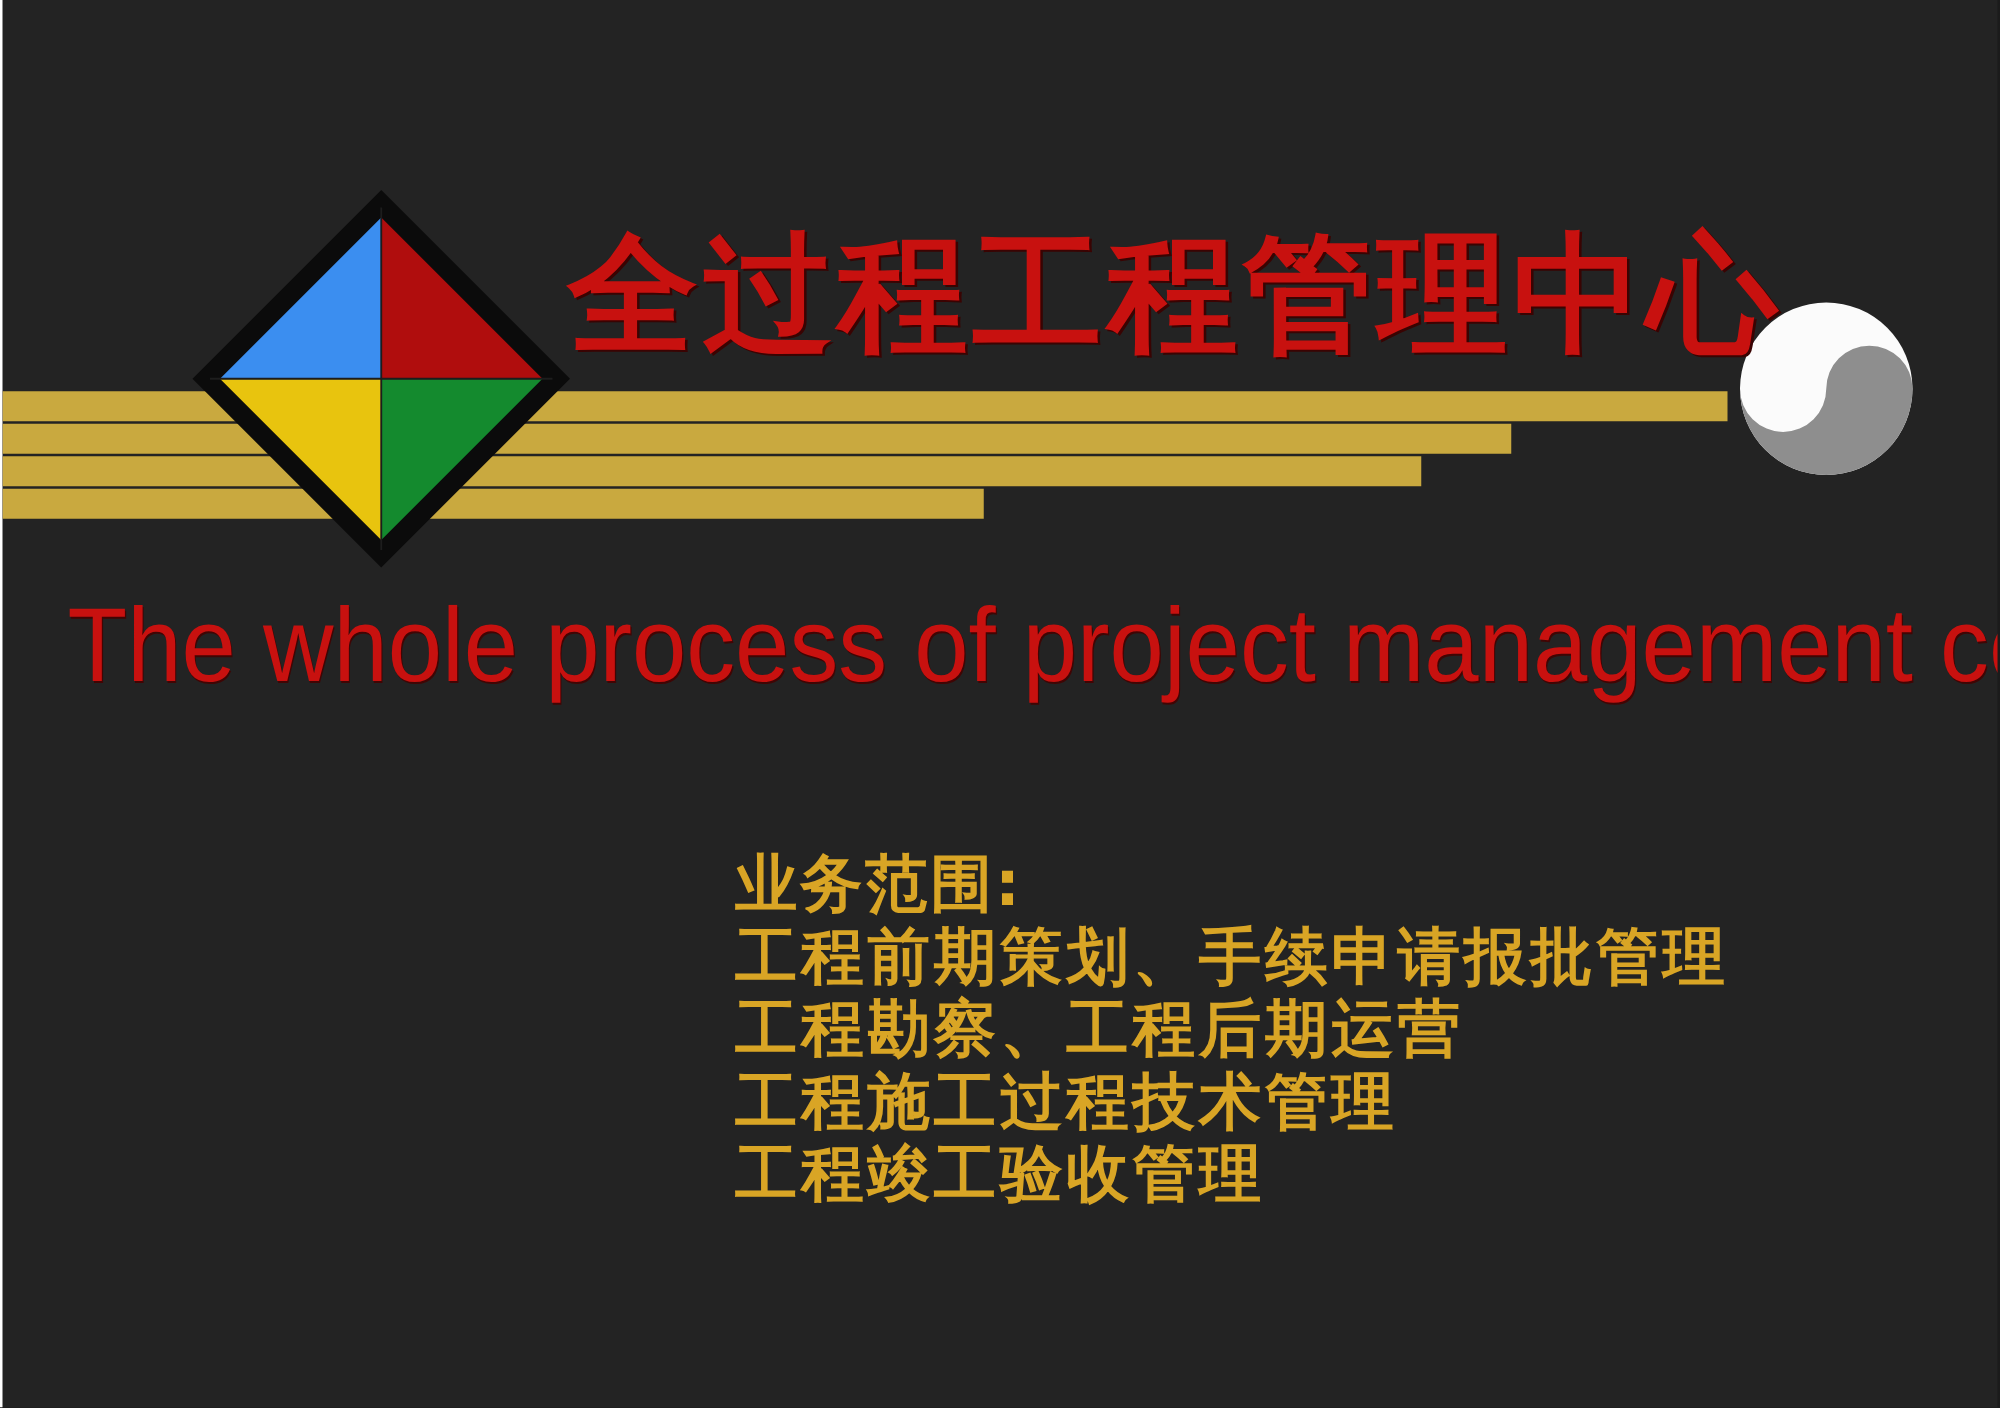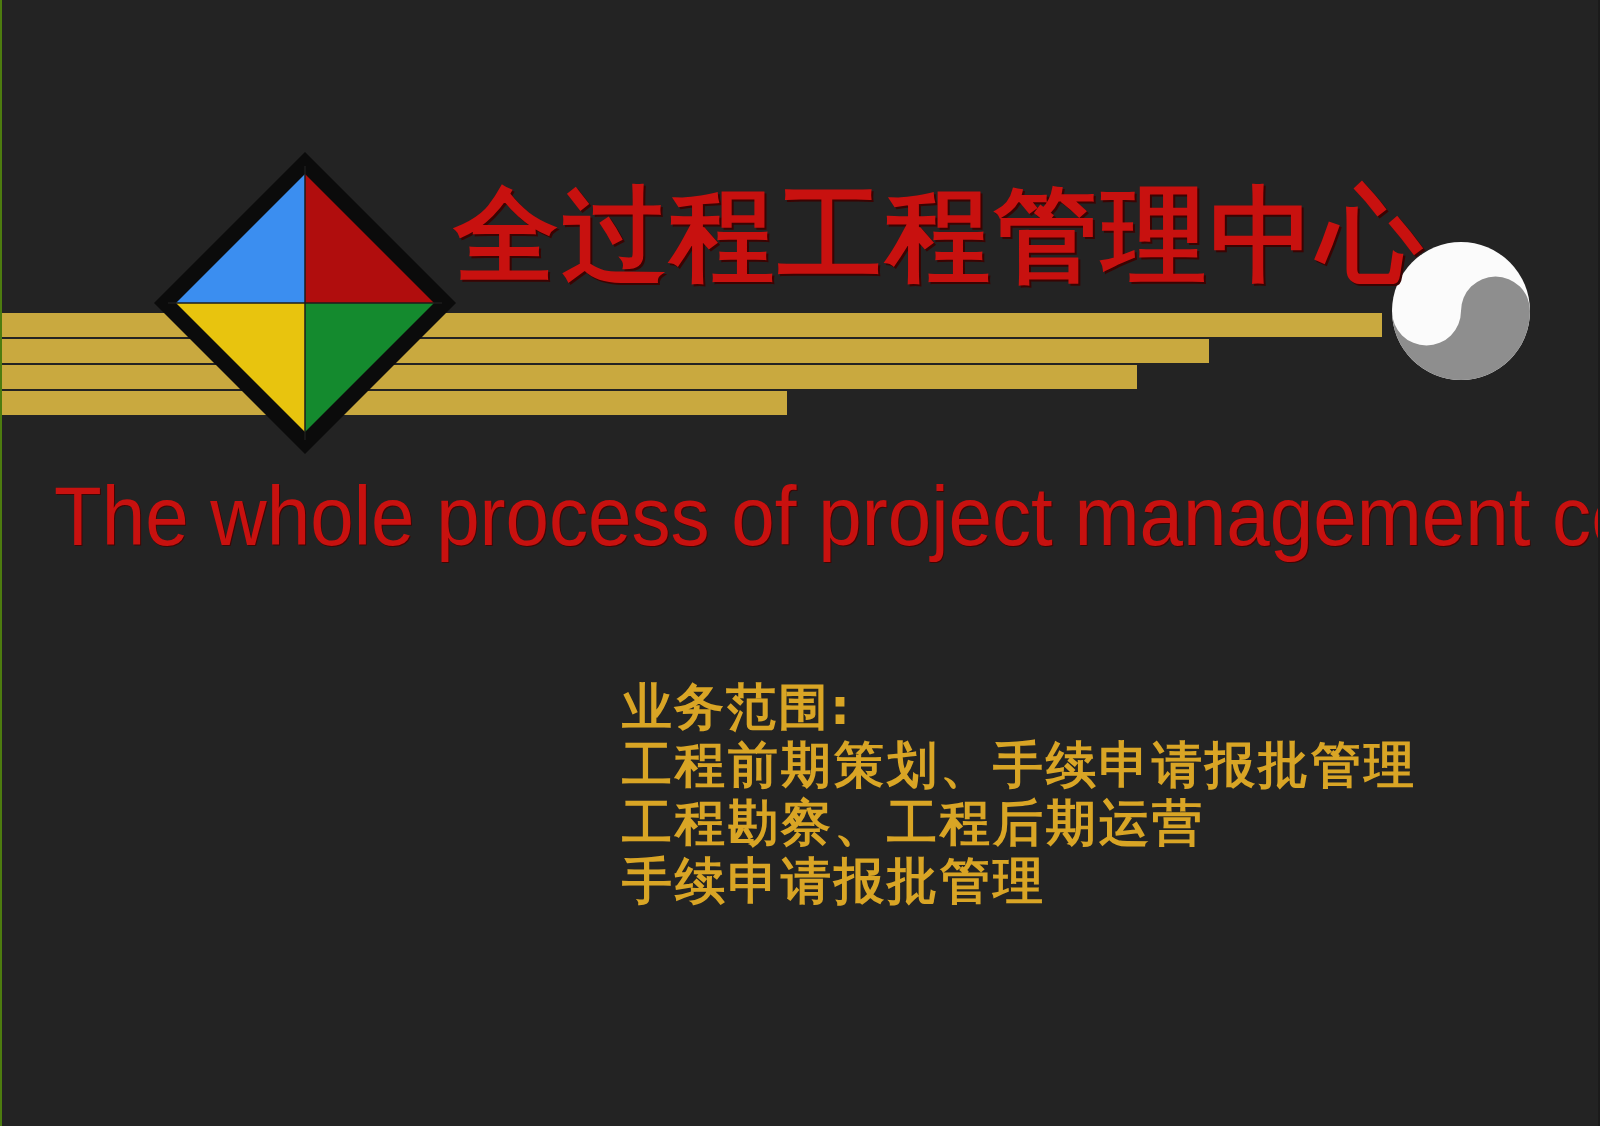--- a/index.html
+++ b/index.html
@@ -8,21 +8,21 @@
     background: #1e1e1e;
   }
   #slide {
     position: relative;
     width: 1600px;
     height: 1126px;
     background: #232323;
     overflow: hidden;
     font-family: "Liberation Sans", sans-serif;
     box-sizing: border-box;
-    border-left: 2px solid #4d7c0f;
+    border-left: 2px solid #ffffff;
     border-right: 2px solid #1b1b1b;
   }
 
   
   #gold-bars {
     position: absolute;
     left: 0;
     top: 311px;
     width: 1600px;
     height: 112px;
@@ -89,21 +89,21 @@
     font-weight: 400;
     white-space: nowrap;
     transform: scaleX(0.93);
     transform-origin: left top;
     text-shadow: 1px 1px 0 #400504;
   }
 
   
   #scope-block {
     position: absolute;
-    left: 620px;
+    left: 586px;
     top: 680px;
     width: 960px;
   }
   .scope-line {
     color: #d9a525;
     font-family: "DejaVu Sans", sans-serif;
     font-size: 50px;
     line-height: 54px;
     font-weight: 600;
     letter-spacing: 3px;
@@ -144,16 +144,17 @@
   </div>
 
   <div id="title-cn">全过程工程管理中心</div>
 
   <div id="subtitle-en">The whole process of project management center</div>
 
   <div id="scope-block">
     <p class="scope-line heading">业务范围:</p>
     <p class="scope-line">工程前期策划、手续申请报批管理</p>
     <p class="scope-line">工程勘察、工程后期运营</p>
-    <p class="scope-line">手续申请报批管理</p>
+    <p class="scope-line">工程施工过程技术管理</p>
+    <p class="scope-line">工程竣工验收管理</p>
   </div>
 
 </div>
 
 </body></html>

